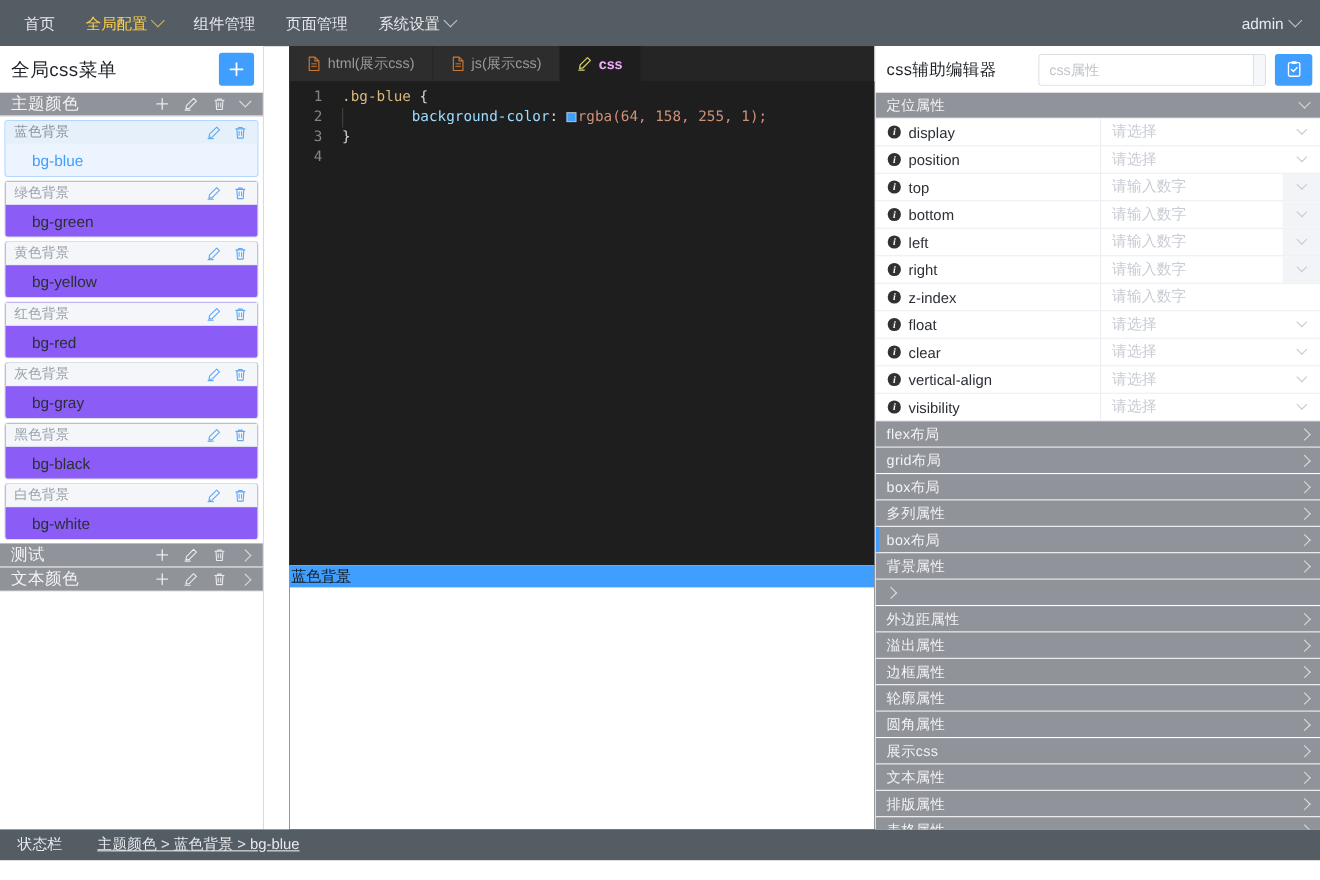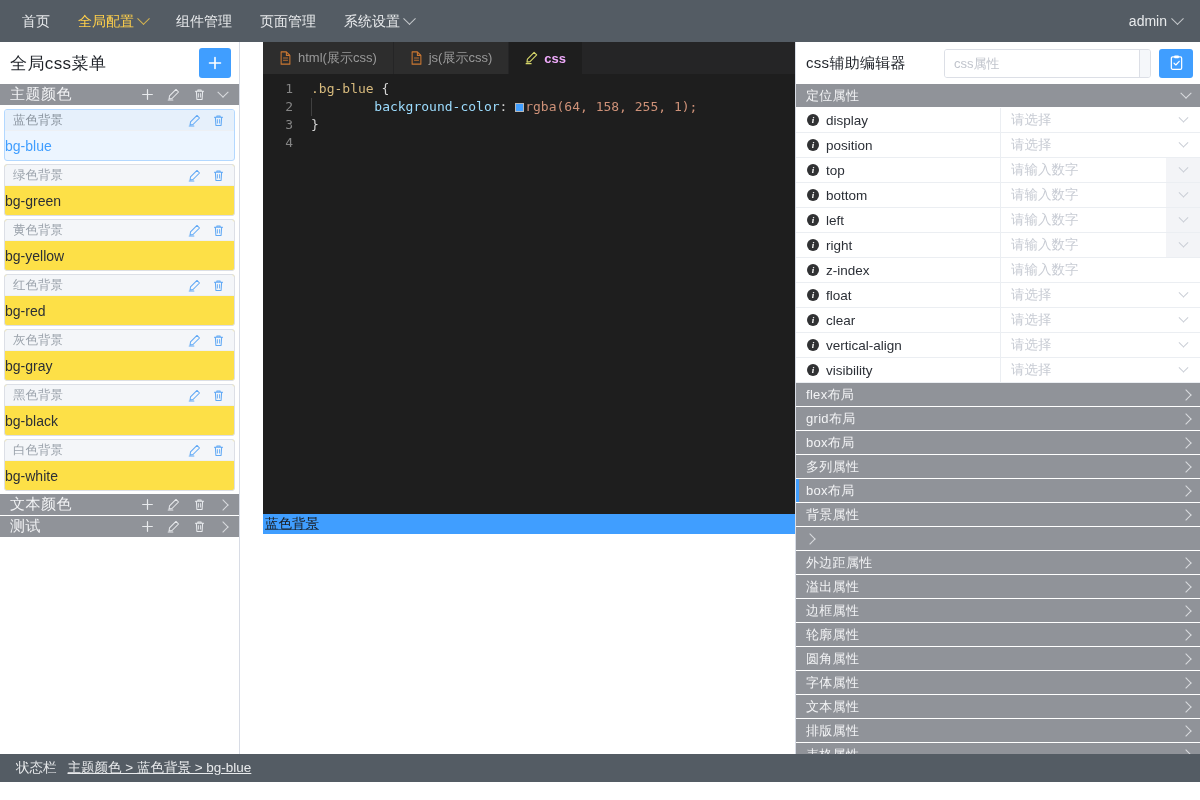--- a/index.html
+++ b/index.html
@@ -68,36 +68,36 @@
     display: flex; align-items: center; padding: 0 6px 0 10px;
     font-size: 15px; cursor: pointer;
     border-bottom: 1px solid #fff;
   }
   .group-head .gname { flex: 1 1 auto; letter-spacing: .5px; }
   .ghead-icons { display: flex; align-items: center; gap: 13px; padding-right: 6px; }
   .gi { width: 13px; height: 13px; opacity: .92; display: block; }
 
   .item-card {
     margin: 3px 4px; border: 1px solid #dcdfe6; border-radius: 3px;
-    background: #fde047; overflow: hidden; cursor: pointer;
+    background: #8b5cf6; overflow: hidden; cursor: pointer;
   }
   .item-card.selected { border-color: #b3d8ff; background: #ecf5ff; }
   .item-card.selected .item-title { background: #e6f0fb; color: #8a949f; }
   .item-card.selected .item-value { color: #409eff; }
   .item-title {
     height: 21px; background: #f4f6f9; color: #9aa2ab;
     display: flex; align-items: center; padding: 0 6px 0 8px;
     font-size: 12.5px; border-bottom: 1px solid #edf0f4;
   }
   .item-title .tname { flex: 1 1 auto; }
   .item-icons { display: flex; align-items: center; gap: 11px; padding-right: 3px; }
   .ii { width: 13px; height: 13px; display: block; color: #409eff; }
   .item-value {
     height: 29px; display: flex; align-items: center;
-    padding: 0 0; font-size: 14px; color: #2b2f36;
+    padding: 0 24px; font-size: 14px; color: #2b2f36;
   }
 
   
   .center { flex: 1 1 auto; display: flex; flex-direction: column; min-width: 0; background: #1e1e1e; margin-left: 23px; }
 
   .tabbar {
     height: 32px; flex: 0 0 32px; background: #252526;
     display: flex; align-items: stretch;
   }
   .tab {
@@ -238,21 +238,21 @@
   }
   .prop-row.shaded .prop-caret { background: #f3f4f7; height: 100%; }
   .caret-sm {
     width: 7px; height: 7px; border-right: 1.3px solid #c8ccd4;
     border-bottom: 1.3px solid #c8ccd4; transform: rotate(45deg) translate(-2px,-2px);
   }
 
   
   .statusbar {
     height: 28px; flex: 0 0 28px; background: #545c64; color: #e8eaec;
-    display: flex; align-items: center; gap: 11px; padding: 0 16px; font-size: 13.5px;
+    display: flex; align-items: center; gap: 32px; padding: 0 16px; font-size: 13.5px;
   }
   .sb-label { flex: 0 0 auto; }
   .sb-path { flex: 0 0 auto; text-decoration: underline; }
 </style>
 </head>
 <body>
 
 <div id="app">
 
   <div class="topnav">
@@ -451,21 +451,21 @@
                   <svg class="ii" viewBox="0 0 14 14">
                     <path d="M2.6 3.4h8.8M5.2 3.4V2.1h3.6v1.3M3.6 3.4l.6 9h5.6l.6-9" fill="none" stroke="#5fa8f5" stroke-width="1.1" stroke-linecap="round" stroke-linejoin="round"></path>
                     <path d="M5.8 5.6v4.6M8.2 5.6v4.6" stroke="#5fa8f5" stroke-width="1"></path>
                   </svg>
                 </span>
               </span>
             </div>
             <div class="item-value">bg-white</div>
           </div>
           <div class="group-head">
-            <span class="gname">文本颜色</span>
+            <span class="gname">测试</span>
             <span class="ghead-icons">
               <span>
                 <svg class="gi" viewBox="0 0 14 14">
                   <path d="M7 1.8v10.4M1.8 7h10.4" stroke="#f0f2f5" stroke-width="1.3" stroke-linecap="round" fill="none"></path>
                 </svg>
               </span>
               <span>
                 <svg class="gi" viewBox="0 0 14 14">
                   <path d="M9.7 1.6l2.7 2.7-7 7-3.2.5.5-3.2z" fill="none" stroke="#f0f2f5" stroke-width="1.1" stroke-linejoin="round"></path>
                   <path d="M1.3 13h5" stroke="#f0f2f5" stroke-width="1.1" stroke-linecap="round"></path>
@@ -474,21 +474,21 @@
               <span>
                 <svg class="gi" viewBox="0 0 14 14">
                   <path d="M2.6 3.4h8.8M5.2 3.4V2.1h3.6v1.3M3.6 3.4l.6 9h5.6l.6-9" fill="none" stroke="#f0f2f5" stroke-width="1.1" stroke-linecap="round" stroke-linejoin="round"></path>
                   <path d="M5.8 5.6v4.6M8.2 5.6v4.6" stroke="#f0f2f5" stroke-width="1"></path>
                 </svg>
               </span>
               <span class="chev-r"></span>
             </span>
           </div>
           <div class="group-head">
-            <span class="gname">测试</span>
+            <span class="gname">文本颜色</span>
             <span class="ghead-icons">
               <span>
                 <svg class="gi" viewBox="0 0 14 14">
                   <path d="M7 1.8v10.4M1.8 7h10.4" stroke="#f0f2f5" stroke-width="1.3" stroke-linecap="round" fill="none"></path>
                 </svg>
               </span>
               <span>
                 <svg class="gi" viewBox="0 0 14 14">
                   <path d="M9.7 1.6l2.7 2.7-7 7-3.2.5.5-3.2z" fill="none" stroke="#f0f2f5" stroke-width="1.1" stroke-linejoin="round"></path>
                   <path d="M1.3 13h5" stroke="#f0f2f5" stroke-width="1.1" stroke-linecap="round"></path>
@@ -757,21 +757,21 @@
             </div>
             <div class="sec-head">
               <span class="sname">轮廓属性</span>
               <span class="chev-r"></span>
             </div>
             <div class="sec-head">
               <span class="sname">圆角属性</span>
               <span class="chev-r"></span>
             </div>
             <div class="sec-head">
-              <span class="sname">字体属性</span>
+              <span class="sname">展示css</span>
               <span class="chev-r"></span>
             </div>
             <div class="sec-head">
               <span class="sname">文本属性</span>
               <span class="chev-r"></span>
             </div>
             <div class="sec-head">
               <span class="sname">排版属性</span>
               <span class="chev-r"></span>
             </div>

